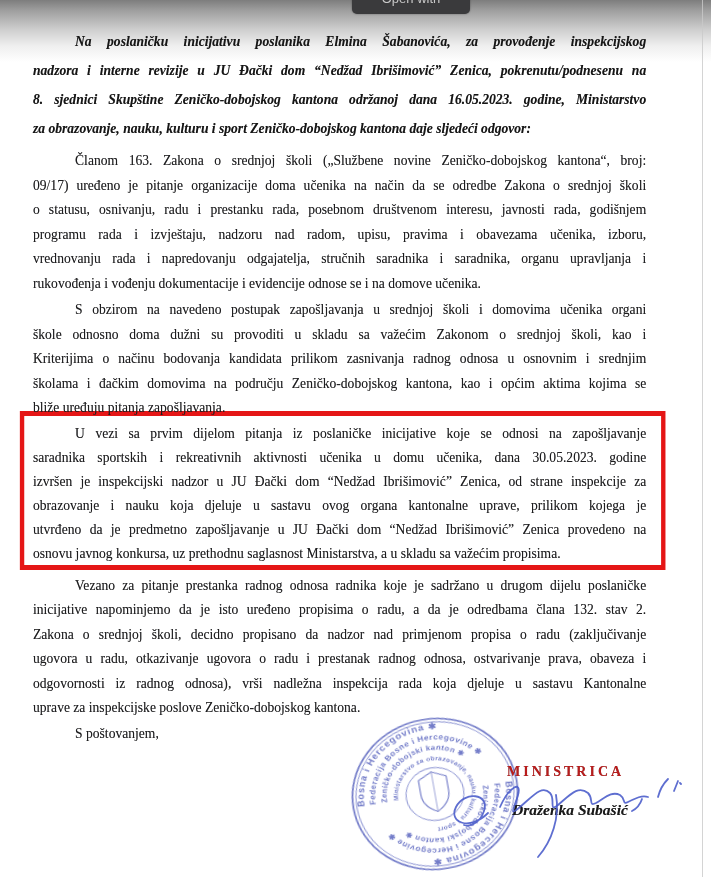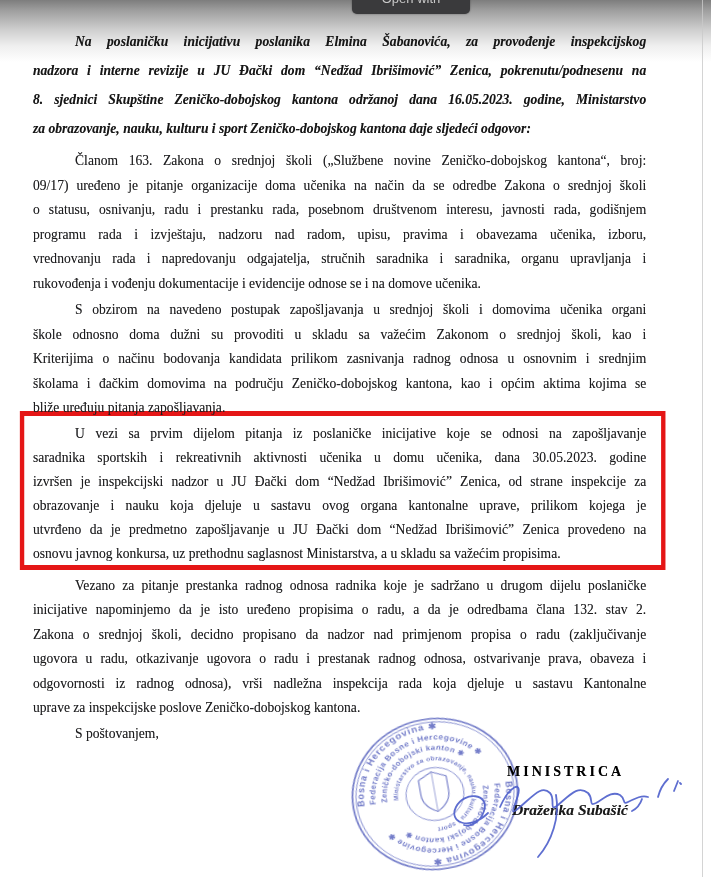--- a/index.html
+++ b/index.html
@@ -61,21 +61,21 @@
   .stamp text{
     font-family:"Liberation Sans",sans-serif;font-weight:bold;fill:#5560bd;
   }
   .stamp .rA{font-size:11px;letter-spacing:1px;}
   .stamp .rB{font-size:9.5px;letter-spacing:.6px;}
   .stamp .rC{font-size:9px;letter-spacing:.5px;}
   .stamp .rD{font-size:7.5px;letter-spacing:.4px;}
   
   .minister-title{
     position:absolute;left:507px;top:764px;z-index:3;
-    font-weight:bold;font-size:14px;letter-spacing:3px;color:#000000;
+    font-weight:bold;font-size:14px;letter-spacing:3px;color:#b91c1c;
     text-shadow:0 0 .5px rgba(40,40,40,.5);
   }
   .minister-name{
     position:absolute;left:512px;top:801px;z-index:3;
     font-weight:bold;font-style:italic;font-size:15.5px;color:#1a1a1a;
     text-shadow:0 0 .5px rgba(40,40,40,.5);
   }
   .signature{
     position:absolute;left:430px;top:755px;width:285px;height:115px;
     z-index:4;filter:blur(.3px);

